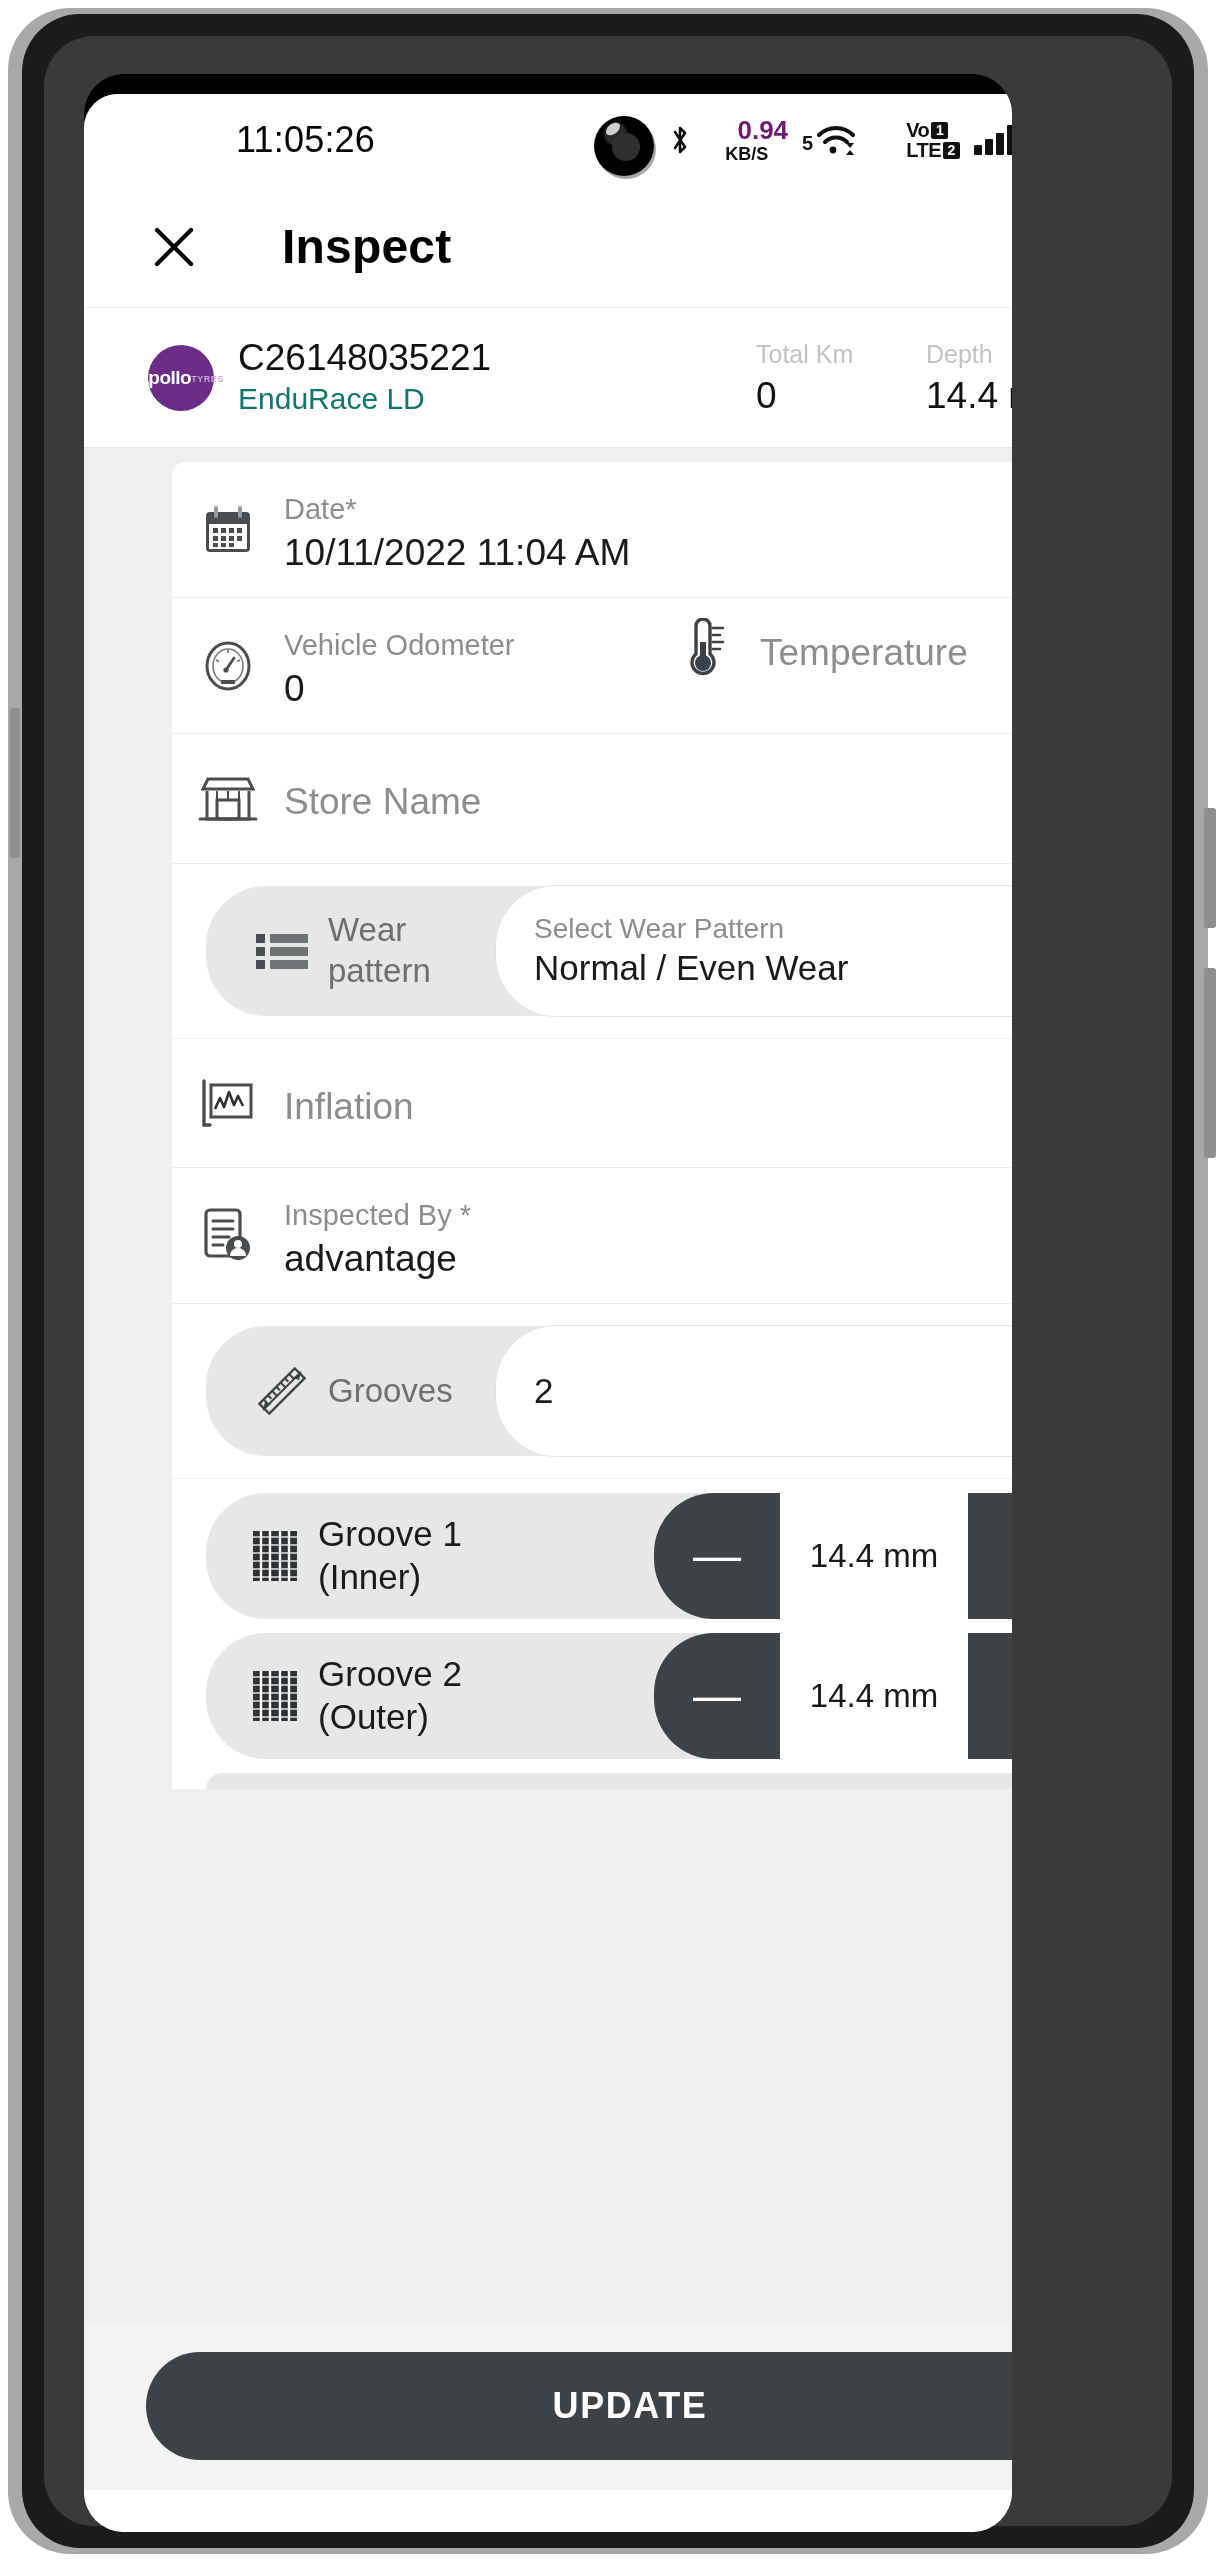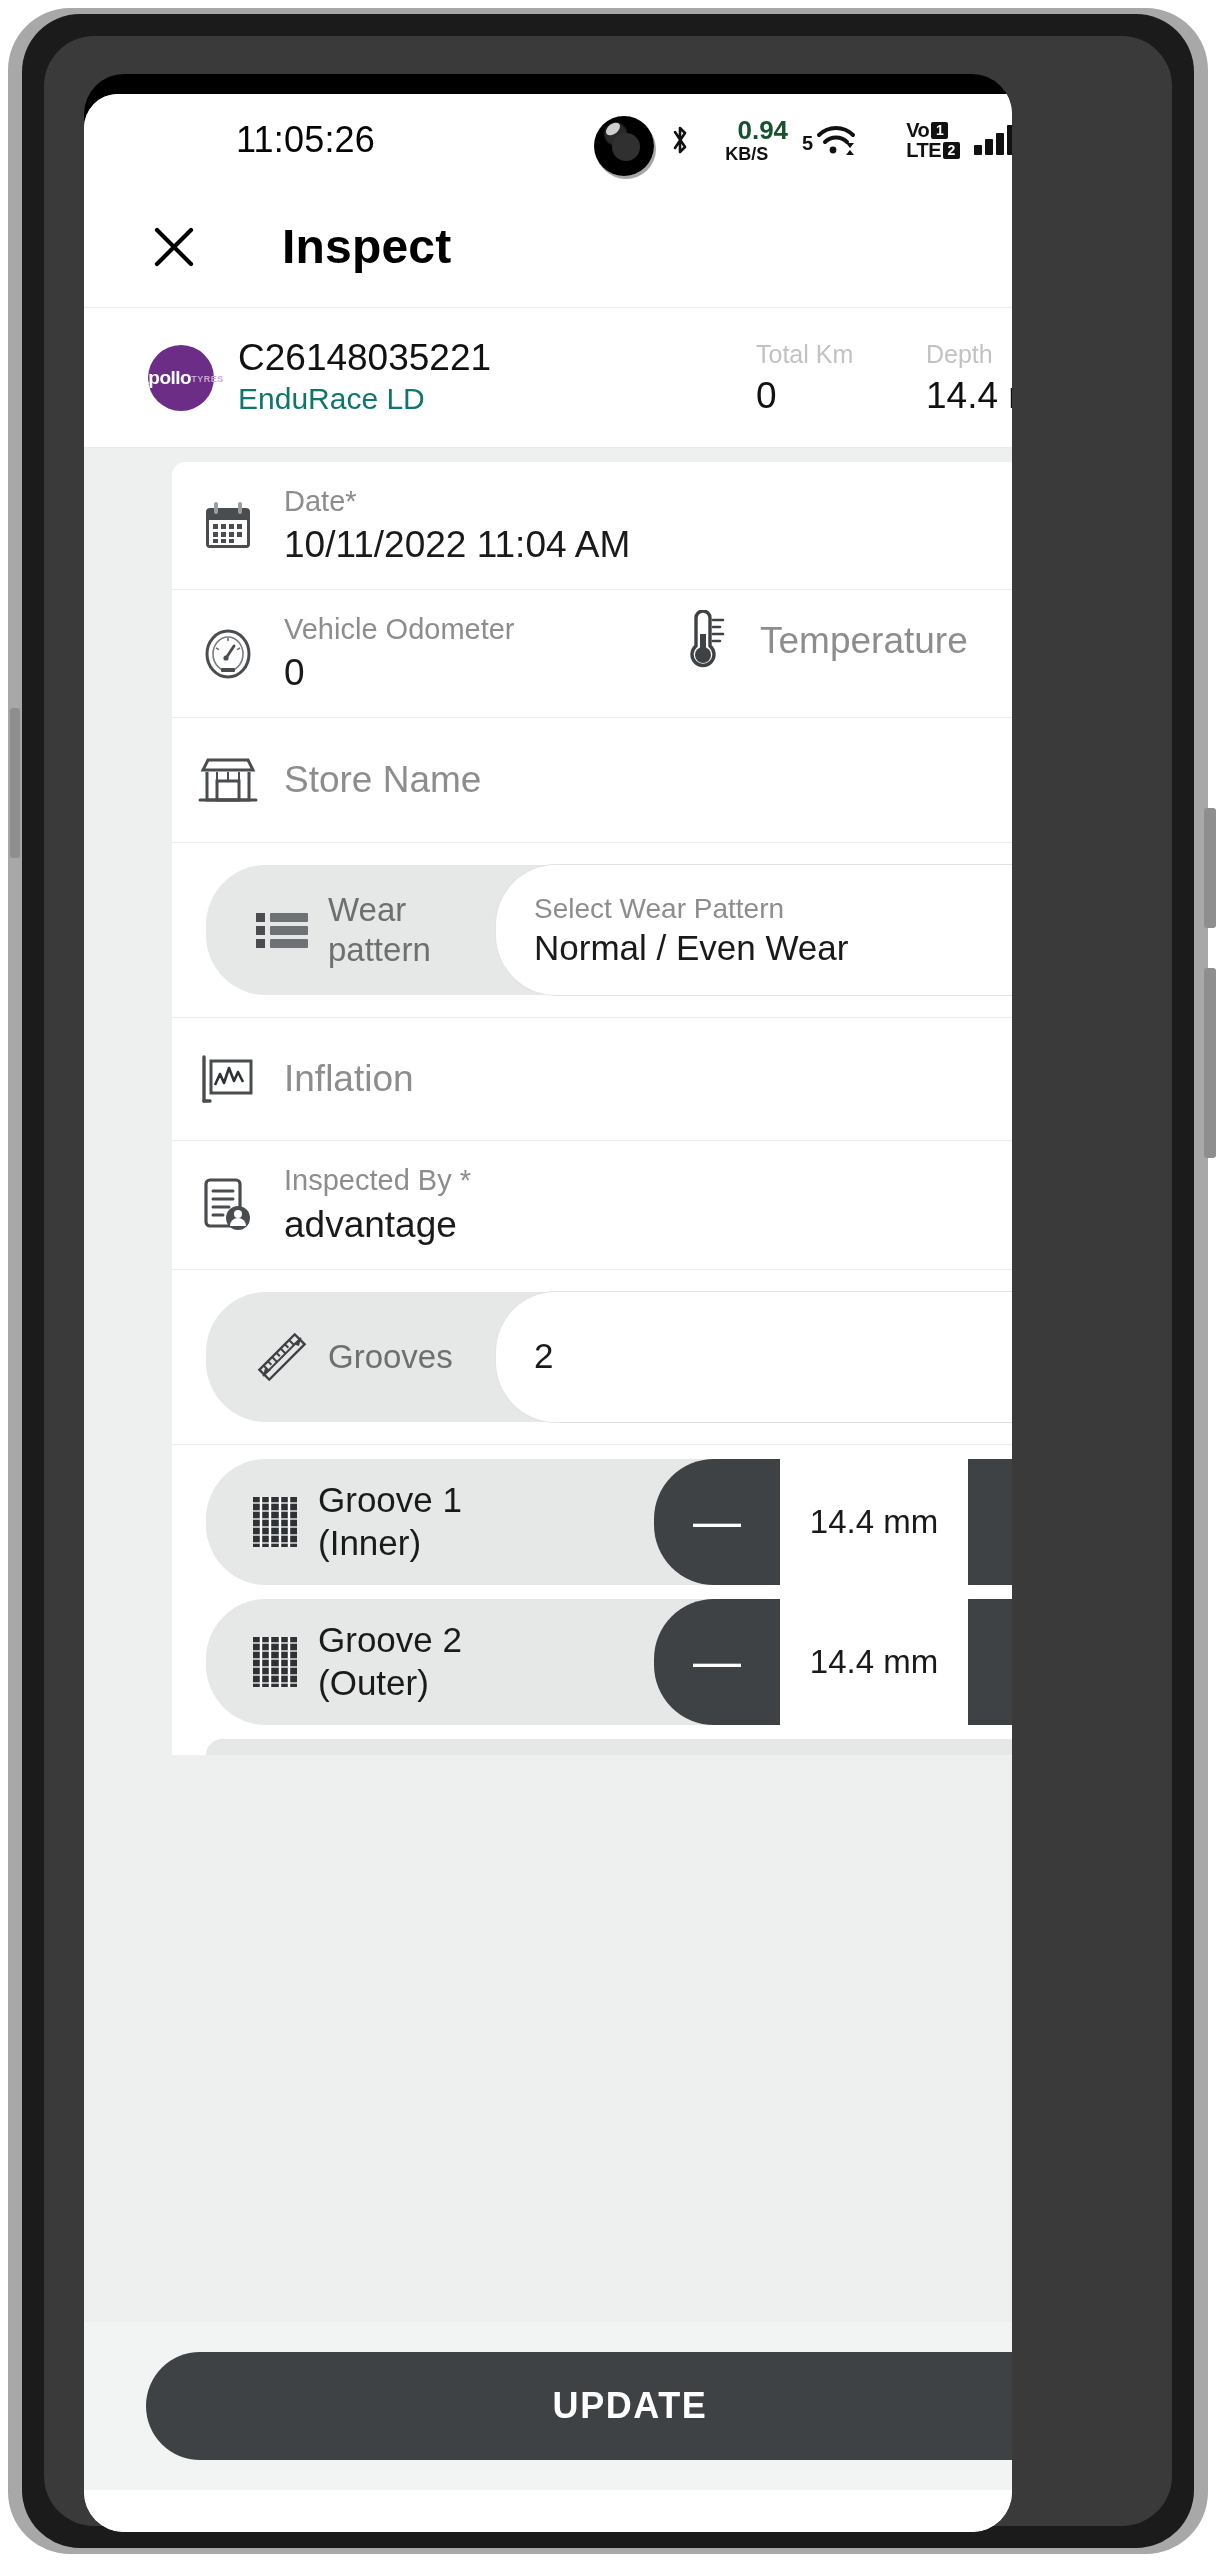--- a/index.html
+++ b/index.html
@@ -111,21 +111,21 @@
     left: 18px; top: 17px;
     width: 28px; height: 28px;
     border-radius: 50%;
     background: #303030;
   }
   .bt-icon { width: 22px; height: 34px; }
   .netspeed {
     display: flex; flex-direction: column;
     align-items: center; line-height: 1;
   }
-  .netspeed .v { font-size: 26px; font-weight: 700; color: #14532d; margin-left: 32px; }
+  .netspeed .v { font-size: 26px; font-weight: 700; color: #701a75; margin-left: 32px; }
   .netspeed .u { font-size: 18px; font-weight: 700; color: #111; margin-top: 2px; }
   .wifi-wrap { display: flex; align-items: flex-end; gap: 3px; }
   .wifi-wrap .sim-num { font-size: 20px; font-weight: 700; color: #111; margin-bottom: 1px; }
   .volte-badge { display:flex; flex-direction: column; line-height: 1; }
   .volte-row { display:flex; align-items: center; gap: 2px; }
   .volte-row .t { font-size: 20px; font-weight: 800; color:#111; letter-spacing:-.5px;margin-left:36px; }
   .volte-row .n {
     font-size: 14px; font-weight: 800; color: #fff; background:#111;
     width: 17px; height:17px; display:flex; align-items:center; justify-content:center;
     border-radius:2px;
@@ -203,21 +203,21 @@
   }
   .frow {
     border-bottom: 1px solid #ececec;
     padding: 20px 0;
     display: flex; align-items: center;
   }
   .ficon {
     width: 112px; flex: 0 0 112px;
     display: flex; align-items: center; justify-content: center;
   }
-  .ffield { flex: 1 1 auto; padding-right: 12px; }
+  .ffield { flex: 1 1 auto; padding-right: 12px; margin-top: 8px; }
   .flabel { font-size: 29px; color: #8d8d8d; line-height: 1.35; }
   .fvalue { font-size: 37px; color: #1a1a1a; line-height: 1.3; }
   .fplaceholder { font-size: 37px; color: #8d8d8d; line-height: 1.3; }
 
   .row-split { display: flex; align-items: flex-start; }
   .row-split > .half { display: flex; align-items: center; flex: 1 1 50%; }
 
   
   .pill-row {
     border-bottom: 1px solid #ececec;

